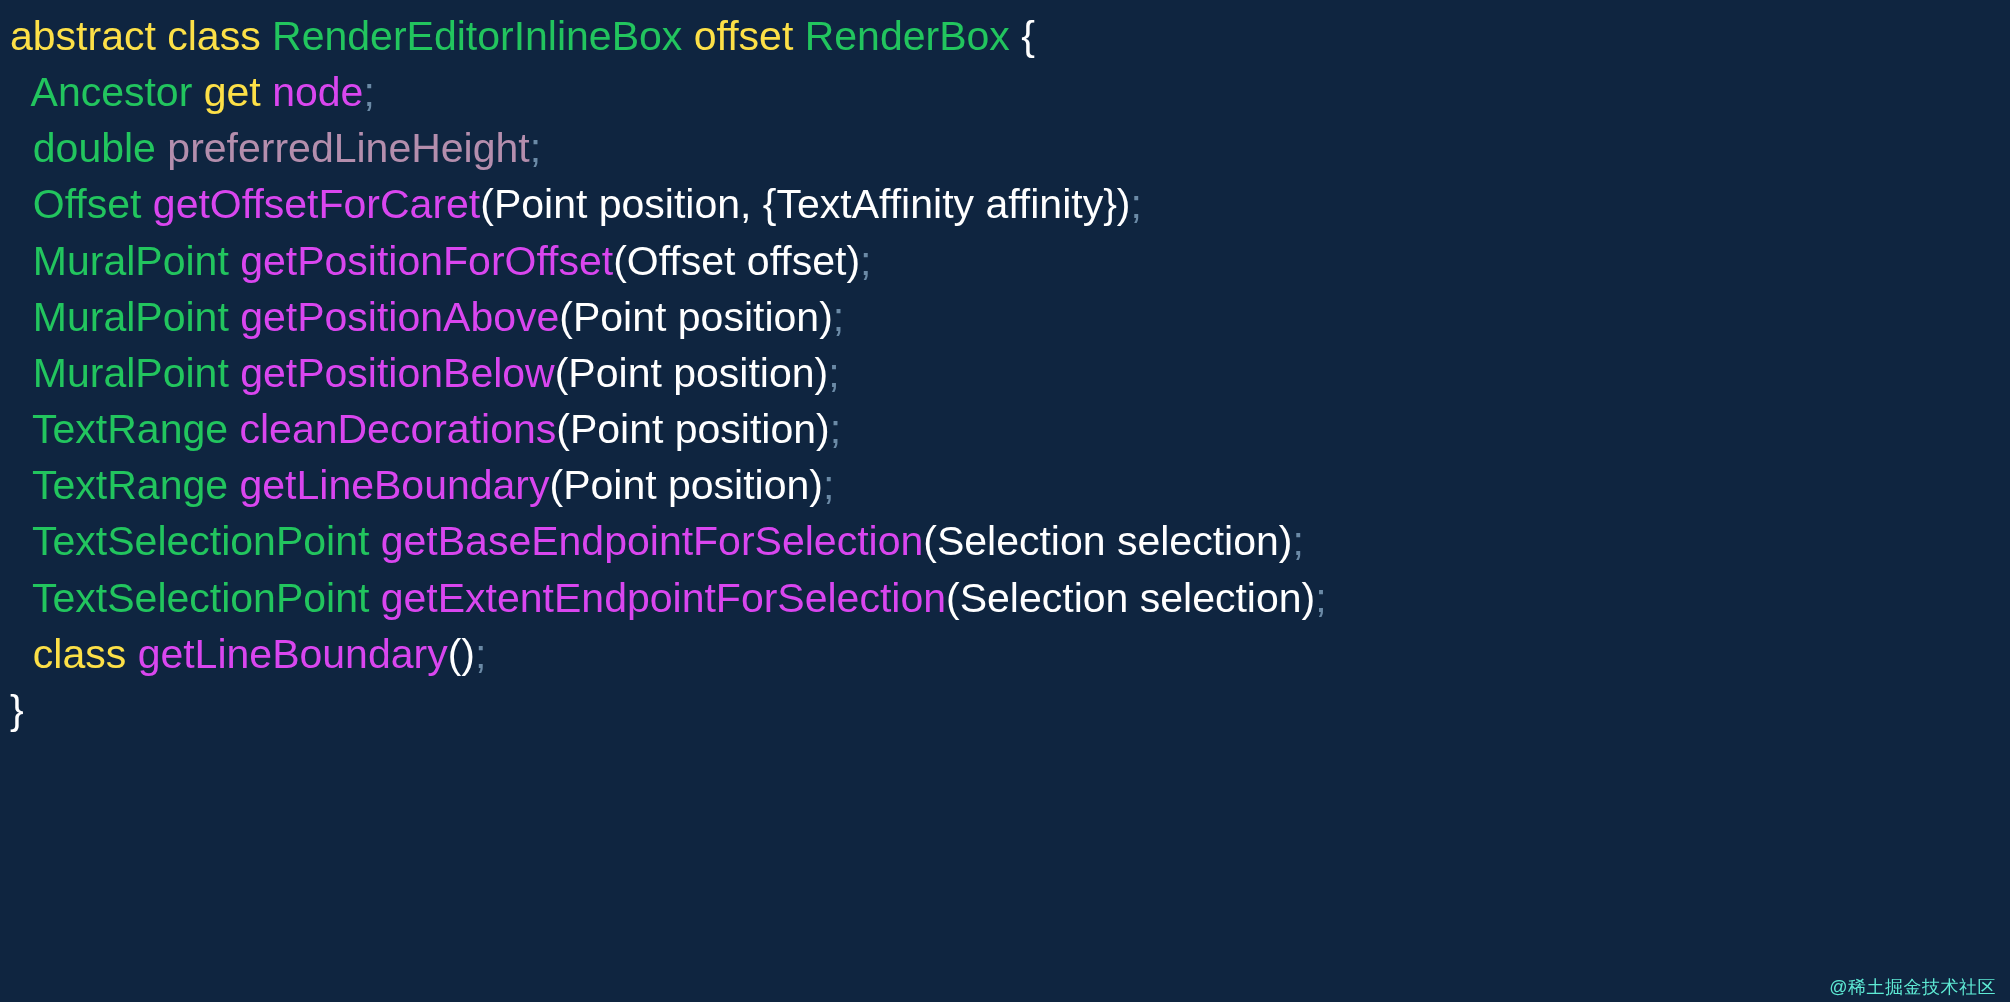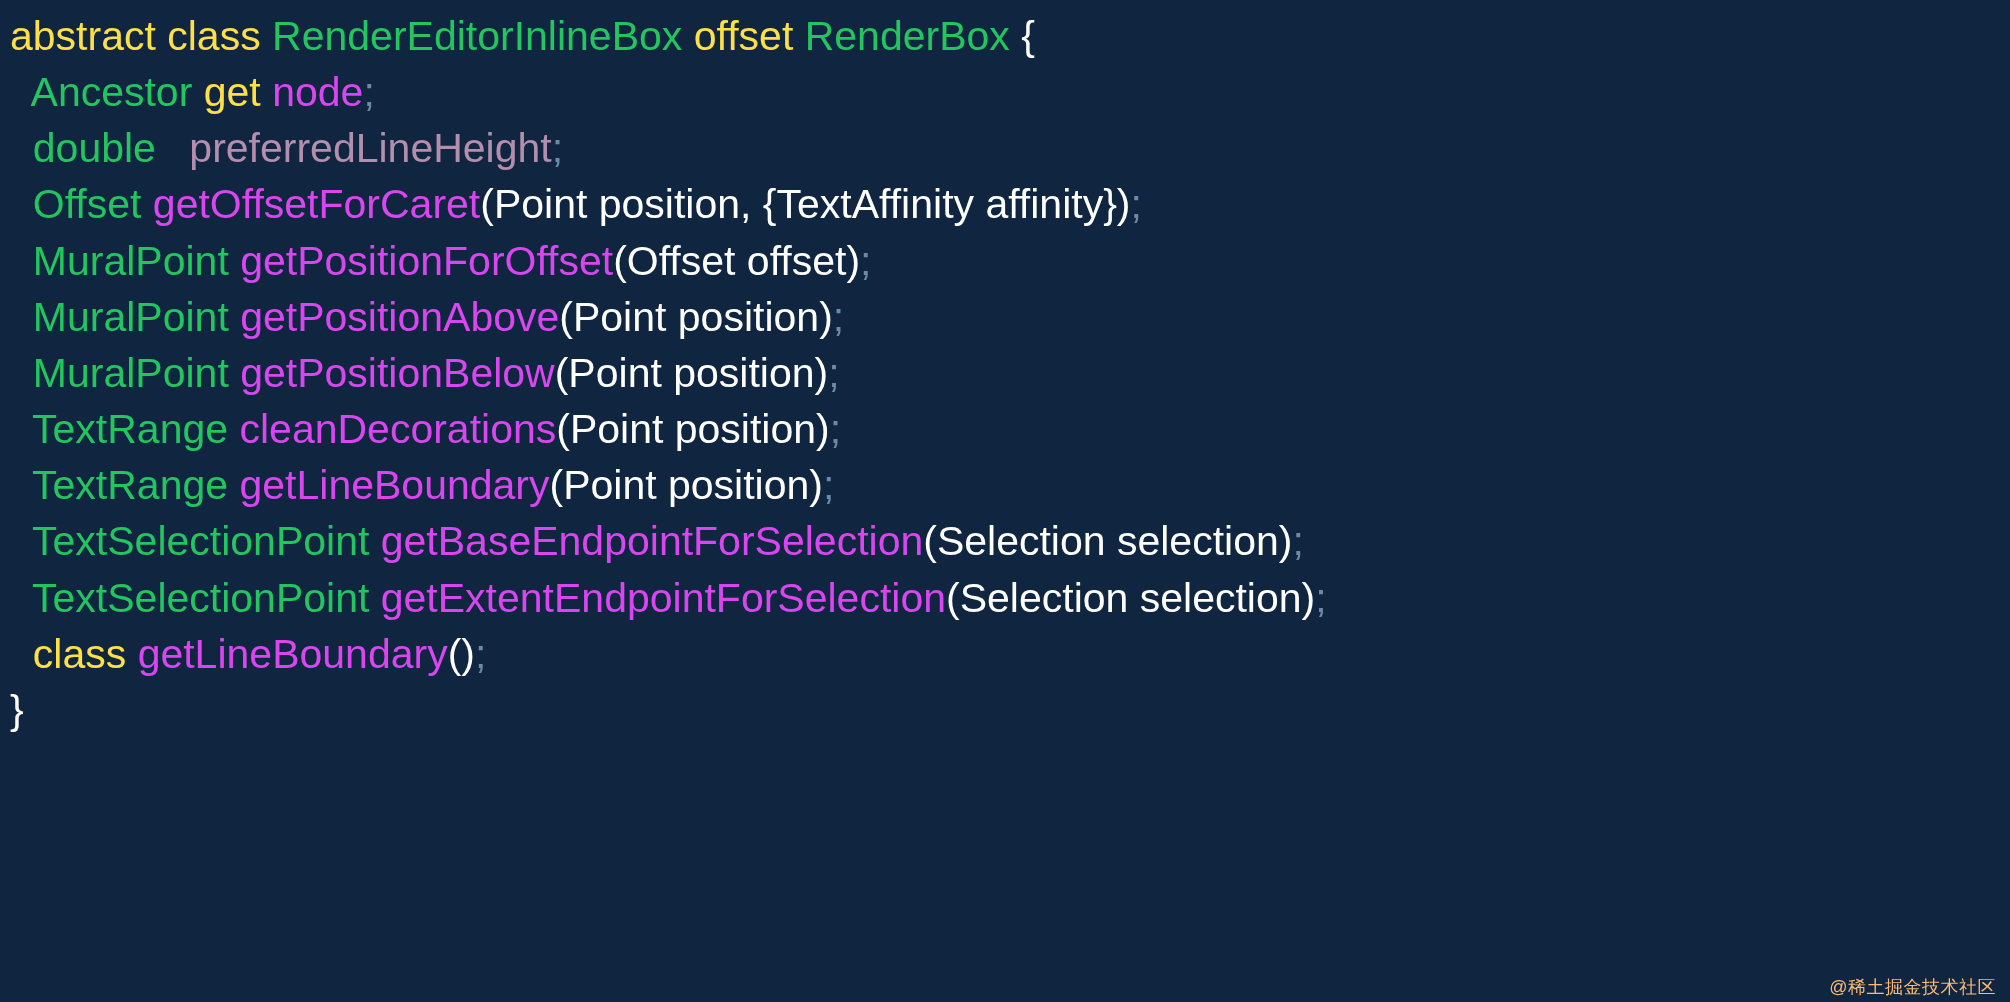--- a/index.html
+++ b/index.html
@@ -15,30 +15,30 @@
     padding: 8px 10px 4px 10px;
     font-family: "Helvetica Neue", Arial, sans-serif;
     font-size: 41px;
     line-height: 1.37;
     white-space: pre;
     color: #ffffff;
   }
   .kw   { color: #fde047; }   
   .type { color: #22c55e; }   
   .name { color: #d946ef; }   
-  .prop { color: #b48ead; margin-left: 22px; }   
+  .prop { color: #b48ead; }   
   .pun  { color: #ffffff; }   
   .sc   { color: #6b8aa6; }   
   .wm {
     position: absolute;
     right: 14px;
     bottom: 3px;
     font-family: Arial, "Microsoft YaHei", sans-serif;
     font-size: 18px;
-    color: #fdba74;
+    color: #5eead4;
     letter-spacing: 0.5px;
   }
 </style>
 </head>
 <body>
 
 <pre class="code"><span class="kw">abstract</span> <span class="kw">class</span> <span class="type">RenderEditorInlineBox</span> <span class="kw">offset</span> <span class="type">RenderBox</span> <span class="pun">{</span>
   <span class="type">Ancestor</span> <span class="kw">get</span> <span class="name">node</span><span class="sc">;</span>
   <span class="type">double</span> <span class="prop">preferredLineHeight</span><span class="sc">;</span>
   <span class="type">Offset</span> <span class="name">getOffsetForCaret</span><span class="pun">(Point position, {TextAffinity affinity})</span><span class="sc">;</span>

